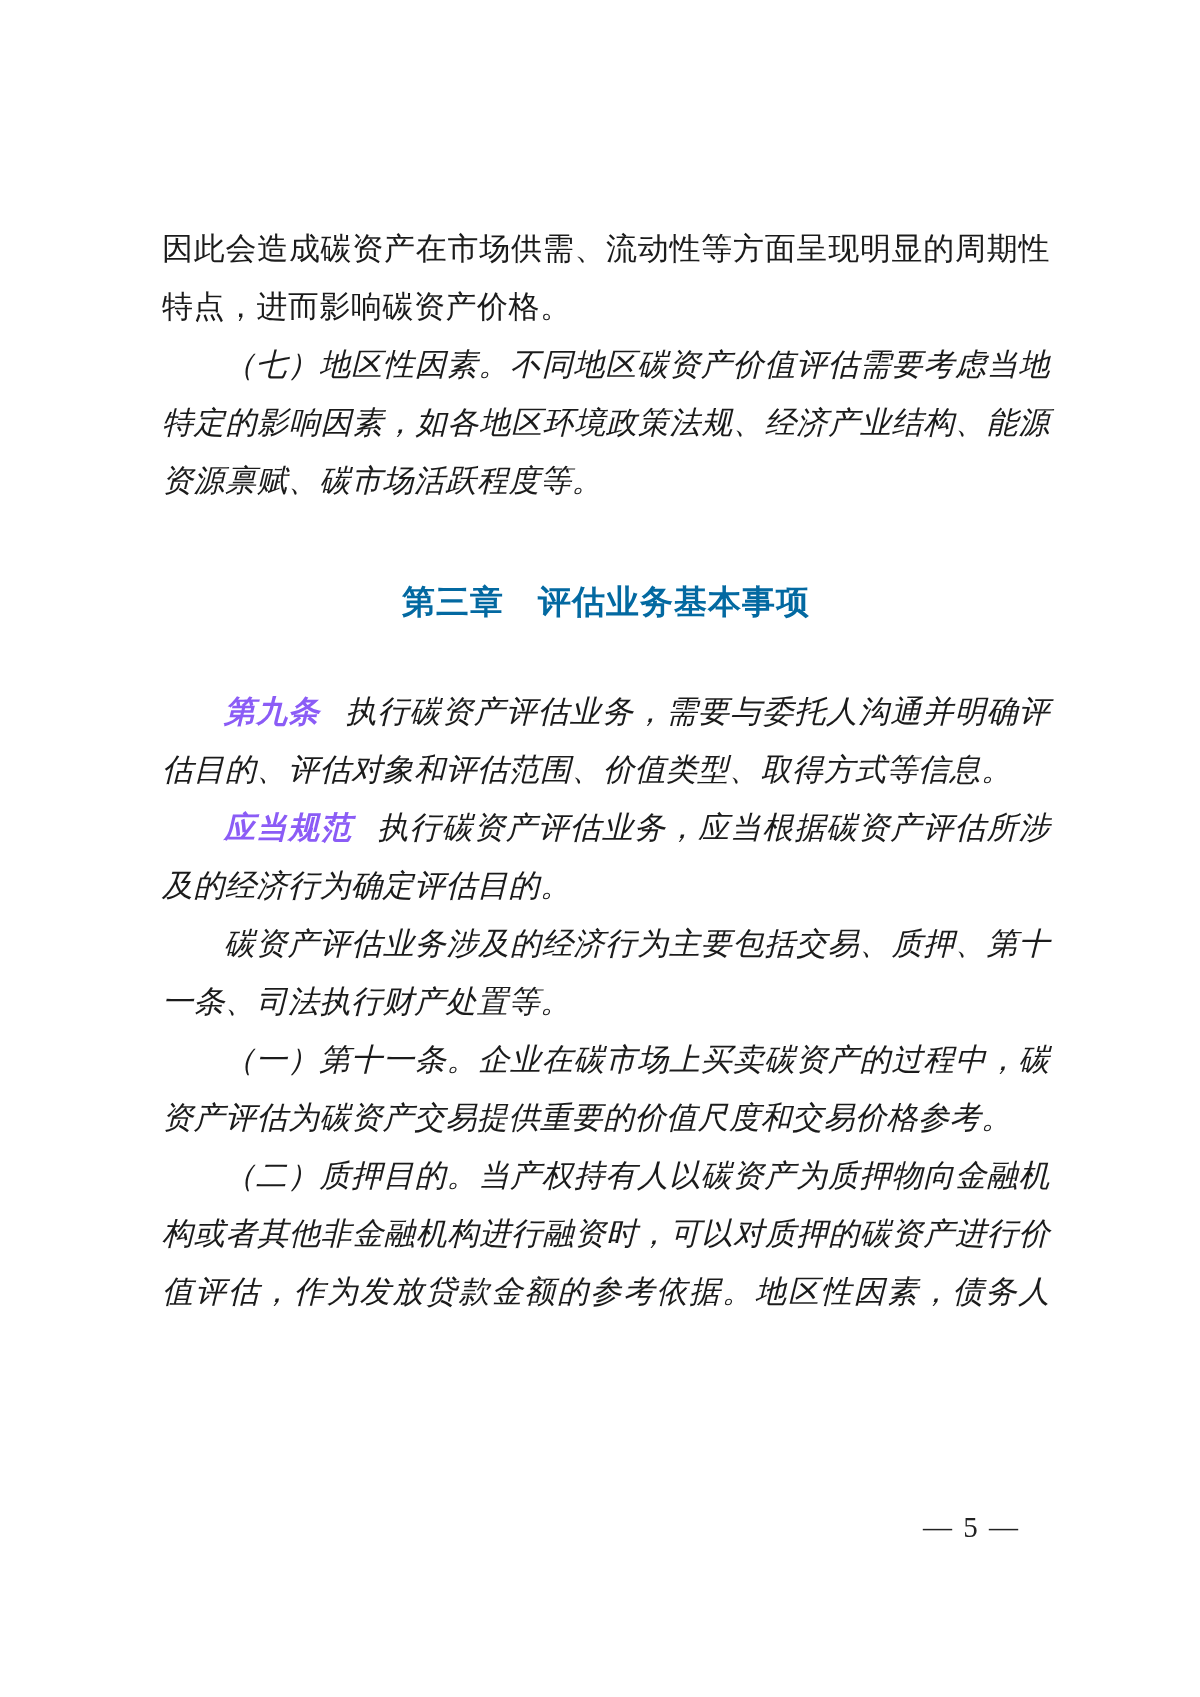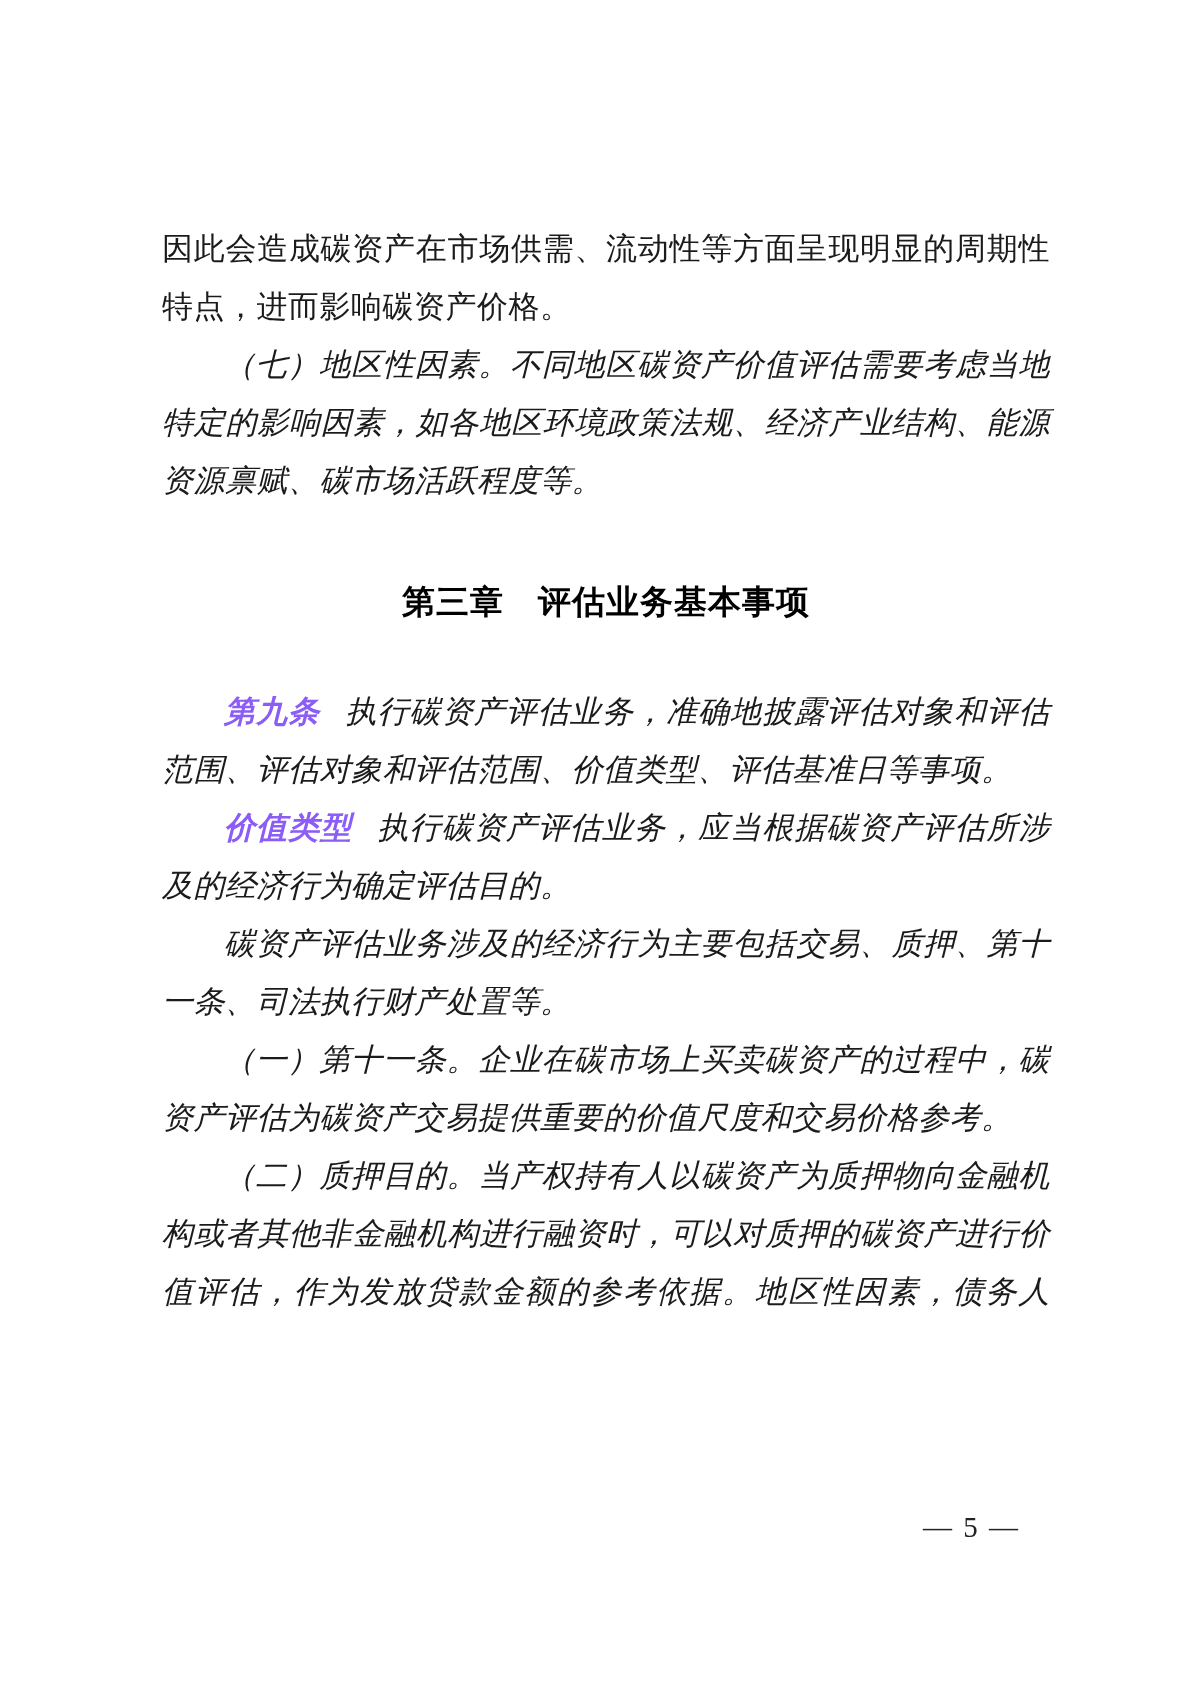--- a/index.html
+++ b/index.html
@@ -49,21 +49,21 @@
     display: inline-block;
     width: 0.8em;
   }
   h2.chapter {
     margin: 63px 0 52px 0;
     font-family: "Liberation Sans", "DejaVu Sans", sans-serif;
     font-weight: 700;
     font-size: 33px;
     line-height: 58px;
     text-align: center;
-    color: #000000;
+    color: #0369a1;
     letter-spacing: 1px;
   }
   .pageno {
     position: absolute;
     top: 1510px;
     right: 180px;
     font-size: 29px;
     line-height: 34px;
     color: #222222;
     letter-spacing: 2px;
@@ -77,26 +77,26 @@
 
   <div class="text-column">
 
     <p>因此会造成碳资产在市场供需、流动性等方面呈现明显的周期性特点，进而影响碳资产价格。</p>
 
     <p class="indent">（七）地区性因素。不同地区碳资产价值评估需要考虑当地特定的影响因素，如各地区环境政策法规、经济产业结构、能源资源禀赋、碳市场活跃程度等。</p>
 
     <h2 class="chapter">第三章　评估业务基本事项</h2>
 
     <p class="indent">
-      <span class="art-label">第九条</span><span class="label-gap"></span><span>执行碳资产评估业务，准确地披露评估对象和评估范围、评估对象和评估范围、价值类型、评估基准日等事项。</span>
+      <span class="art-label">第九条</span><span class="label-gap"></span><span>执行碳资产评估业务，需要与委托人沟通并明确评估目的、评估对象和评估范围、价值类型、取得方式等信息。</span>
     </p>
 
 
     <p class="indent">
-      <span class="art-label">价值类型</span><span class="label-gap"></span><span>执行碳资产评估业务，应当根据碳资产评估所涉及的经济行为确定评估目的。</span>
+      <span class="art-label">应当规范</span><span class="label-gap"></span><span>执行碳资产评估业务，应当根据碳资产评估所涉及的经济行为确定评估目的。</span>
     </p>
 
     <p class="indent">碳资产评估业务涉及的经济行为主要包括交易、质押、第十一条、司法执行财产处置等。</p>
 
     <p class="indent">（一）第十一条。企业在碳市场上买卖碳资产的过程中，碳资产评估为碳资产交易提供重要的价值尺度和交易价格参考。</p>
 
     <p class="indent cont-next">（二）质押目的。当产权持有人以碳资产为质押物向金融机构或者其他非金融机构进行融资时，可以对质押的碳资产进行价值评估，作为发放贷款金额的参考依据。地区性因素，债务人</p>
 
   </div>
 

